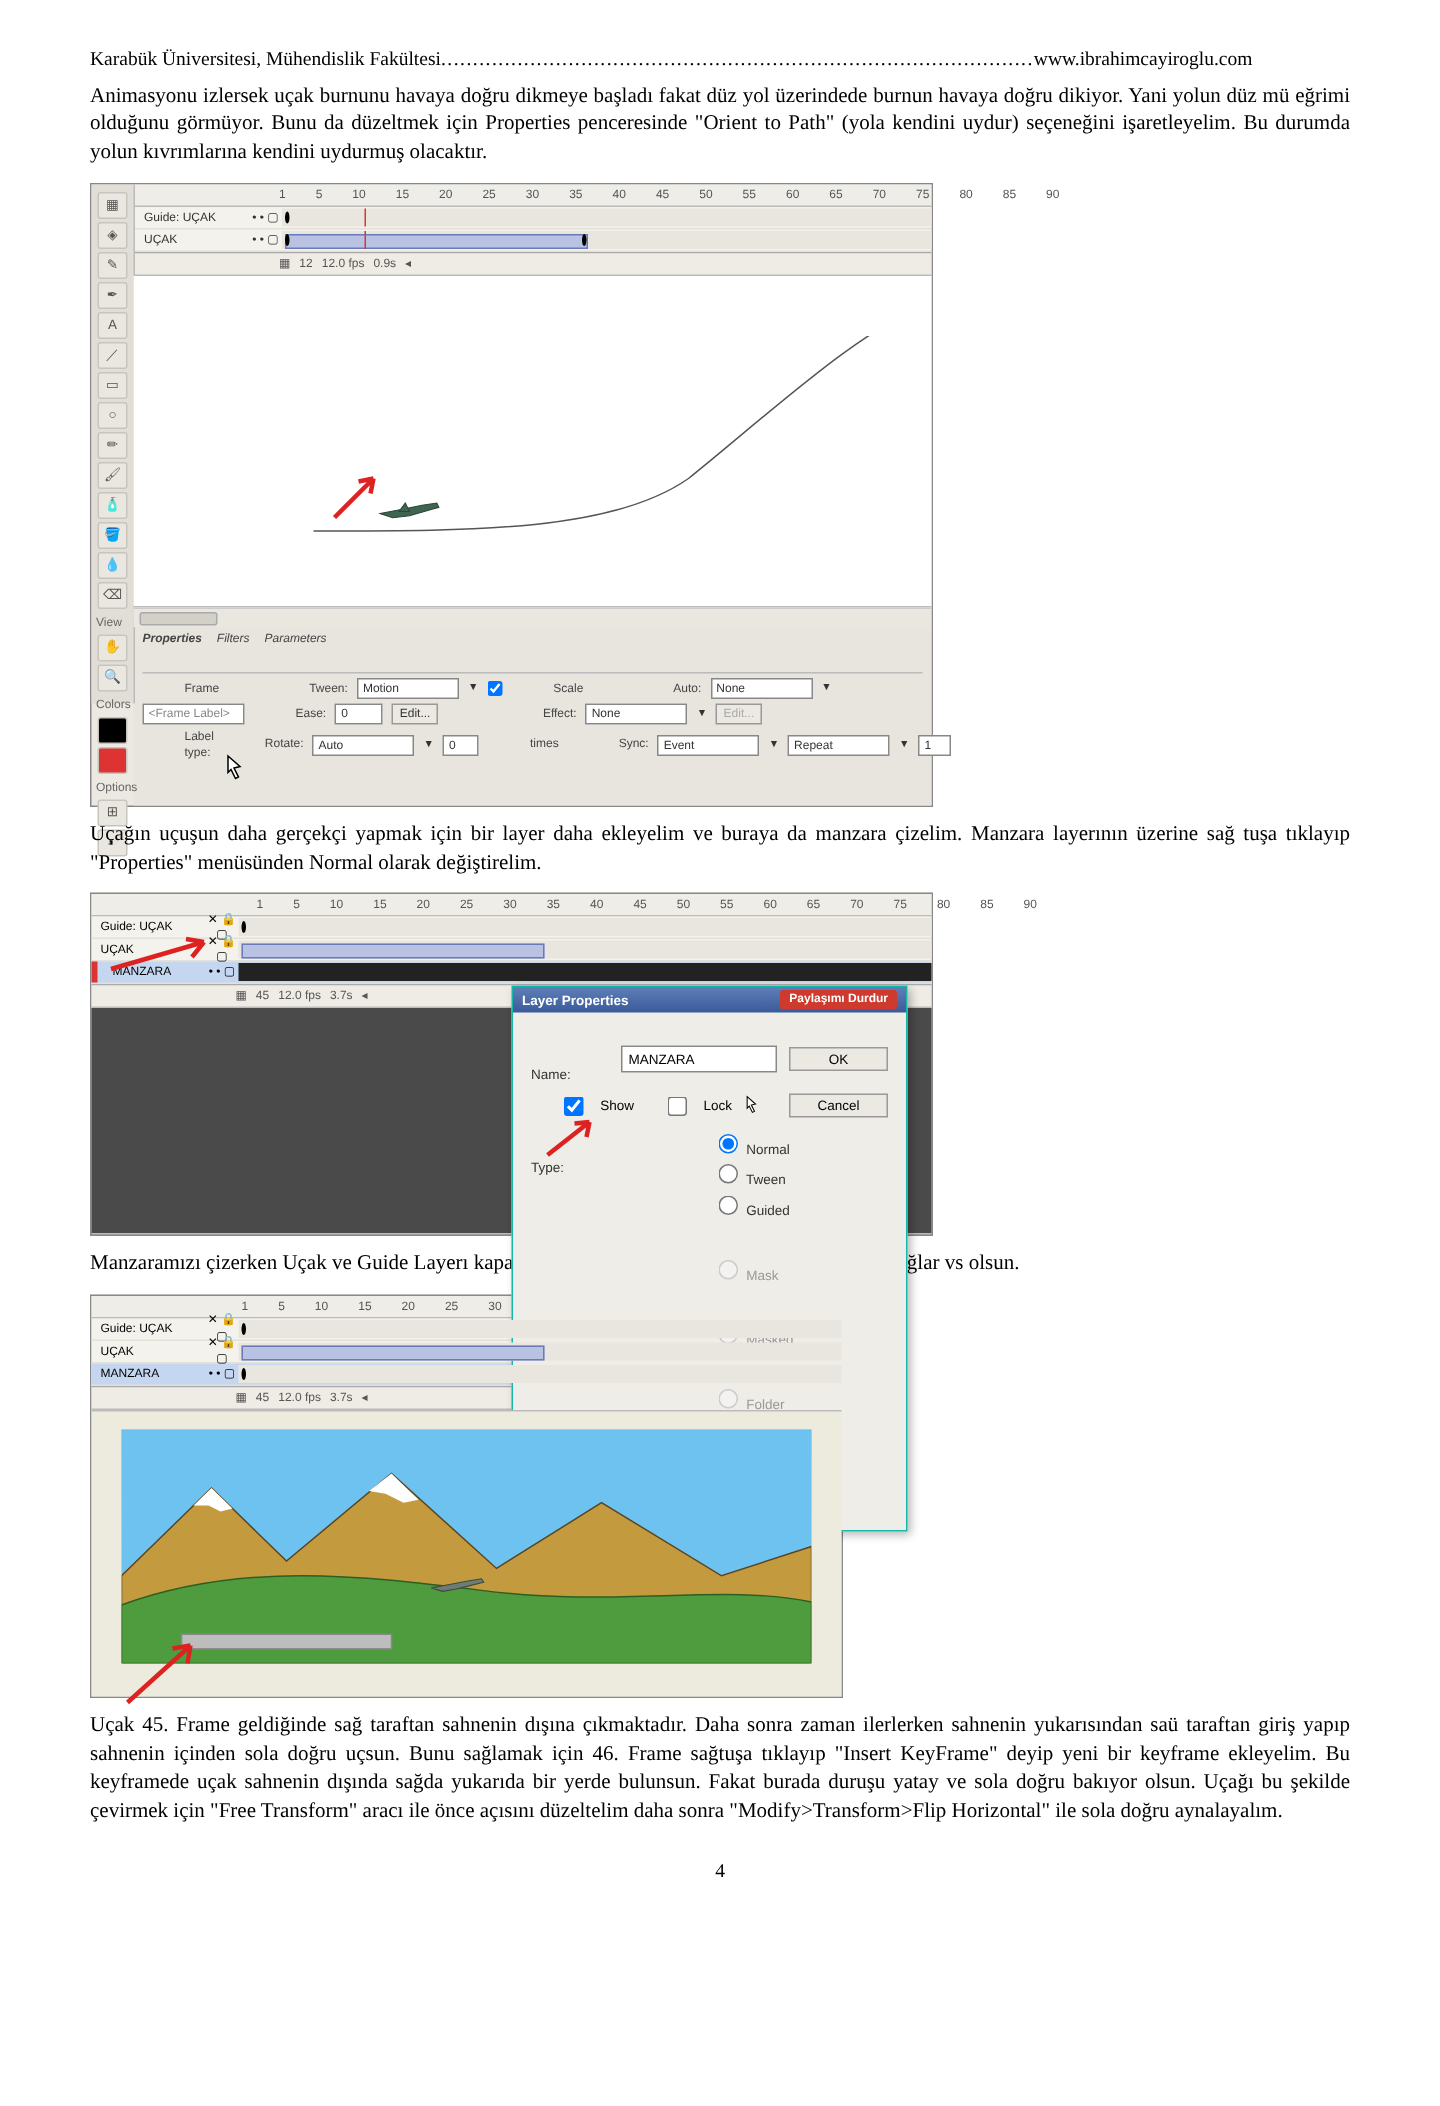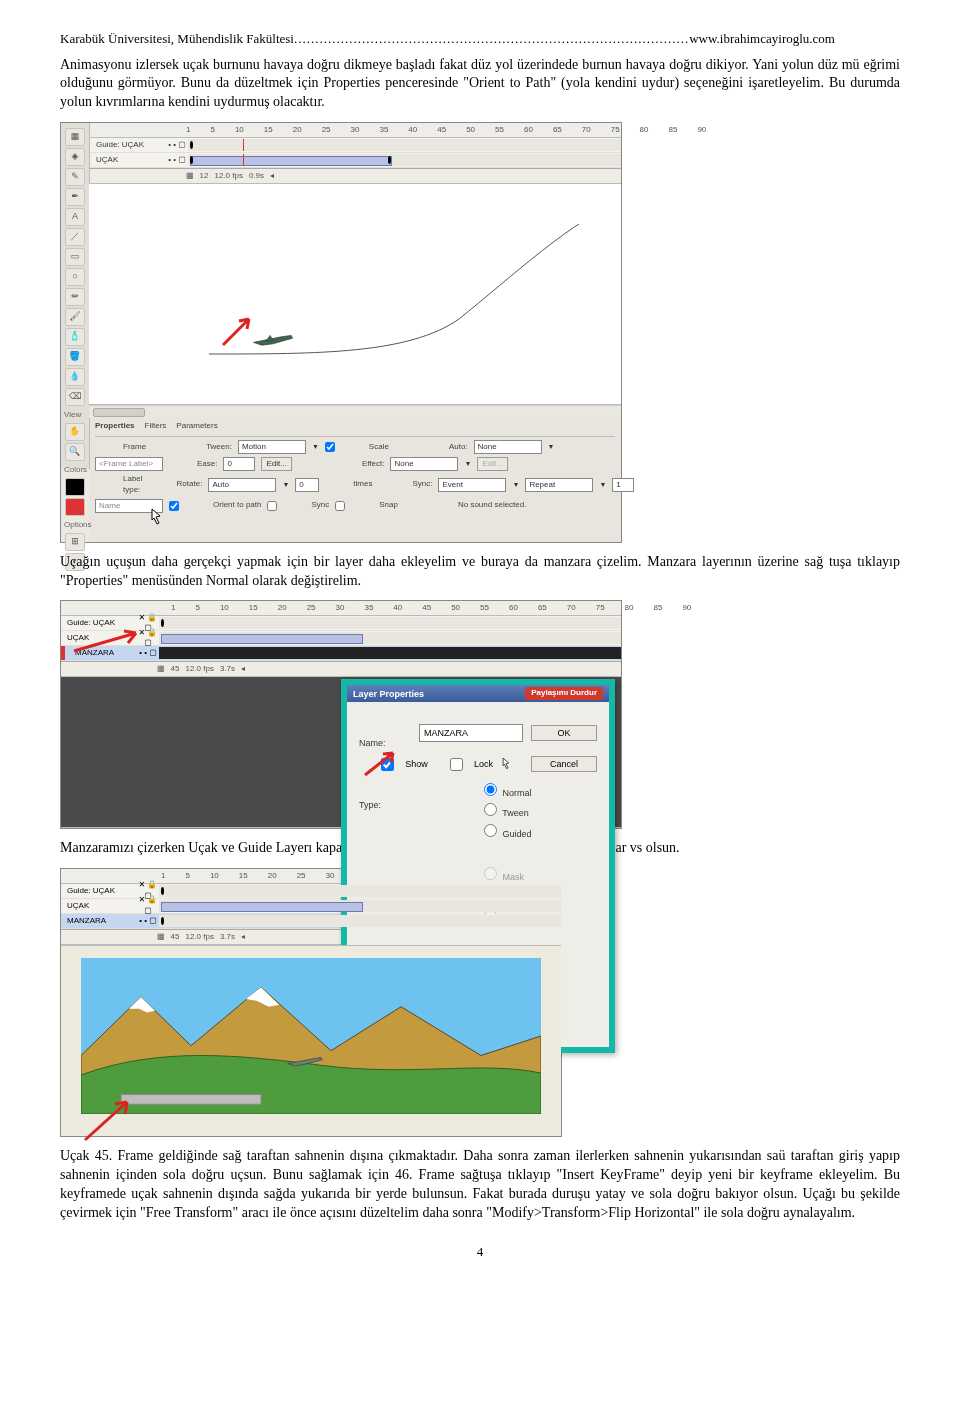--- a/index.html
+++ b/index.html
@@ -130,21 +130,21 @@
   .scroll-h .thumb {
     position:absolute; left:4px; top:2px; width:50px; height:7px;
     background:#d3d0c8; border:1px solid #aaa; border-radius:2px;
   }
   .prop-panel {
     background:#e8e5de;
     padding:3px 6px;
   }
   .prop-panel .tabs {
     display:flex; gap:10px; font-size:8px; color:#444;
-    border-bottom:1px solid #bbb; padding-bottom:4px;
+    border-bottom:1px solid #bbb; padding-bottom:16px;font-style:italic;
   }
   .prop-panel .tabs span:first-child { font-weight:bold; }
   .prop-row {
     display:flex; align-items:center; gap:6px;
     margin:3px 0;
     font-size:8px;
   }
   .prop-row .lbl { color:#444;margin-left:28px; }
   .prop-row .field {
     background:#fff; border:1px solid #888; padding:0 3px;
@@ -168,22 +168,22 @@
   .flash2 .timeline-ruler { padding-left:110px; }
   .tl-row.sel { background:#c5d6f0; }
   .tl-row .redmark {
     width:4px; height:14px; background:#d33; margin-right:4px;
   }
   .stage2 {
     height:150px; background:#4a4a4a; position:relative;
     border-bottom:1px solid #bbb;
   }
   .dialog {
-    position:absolute; left:280px; top:78px; width:262px;
-    background:#efede7; border:6px solid #14b8a6;
+    position:absolute; left:280px; top:61px; width:262px;
+    background:#efede7; border:1px solid #14b8a6;
     box-shadow:2px 2px 6px rgba(0,0,0,.3);
     font-size:9px;
   }
   .dialog .titlebar {
     background:linear-gradient(#5f7fb8,#3a5a9a);
     color:#fff; padding:2px 6px; font-weight:bold;
     display:flex; justify-content:space-between; align-items:center;
     font-size:9px;
   }
   .dialog .titlebar .rightpill {
@@ -381,31 +381,20 @@
           <span class="field" style="min-width:16px;">0</span>
           <span class="lbl">times</span>
           <span style="width:20px"></span>
           <span class="lbl">Sync:</span>
           <span class="field drop">Event</span>
           <span style="font-size:7px;">▼</span>
           <span class="field drop">Repeat</span>
           <span style="font-size:7px;">▼</span>
           <span class="field" style="min-width:14px;">1</span>
         </div>
-        <div class="prop-row">
-          <span class="field drop" style="min-width:60px;color:#888;">Name</span>
-          <input type="checkbox" checked="" style="">
-          <span class="lbl">Orient to path</span>
-          <input type="checkbox" style="">
-          <span class="lbl">Sync</span>
-          <input type="checkbox" style="">
-          <span class="lbl">Snap</span>
-          <span style="width:20px"></span>
-          <span class="lbl">No sound selected.</span>
-        </div>
         <div class="prop-row" style="position:relative;">
           <div class="red-arrow" style="position:relative; left:54px; top:-10px; width:20px; height:20px;">
             <svg viewBox="0 0 20 20">
                 <path d="M3 3 L11 10 L7 11 L10 17 L8 18 L5 12 L3 14 Z" fill="#fff" stroke="#000"></path>
               </svg>
           </div>
         </div>
       </div>
     </div>
     <div style="clear:both"></div>

